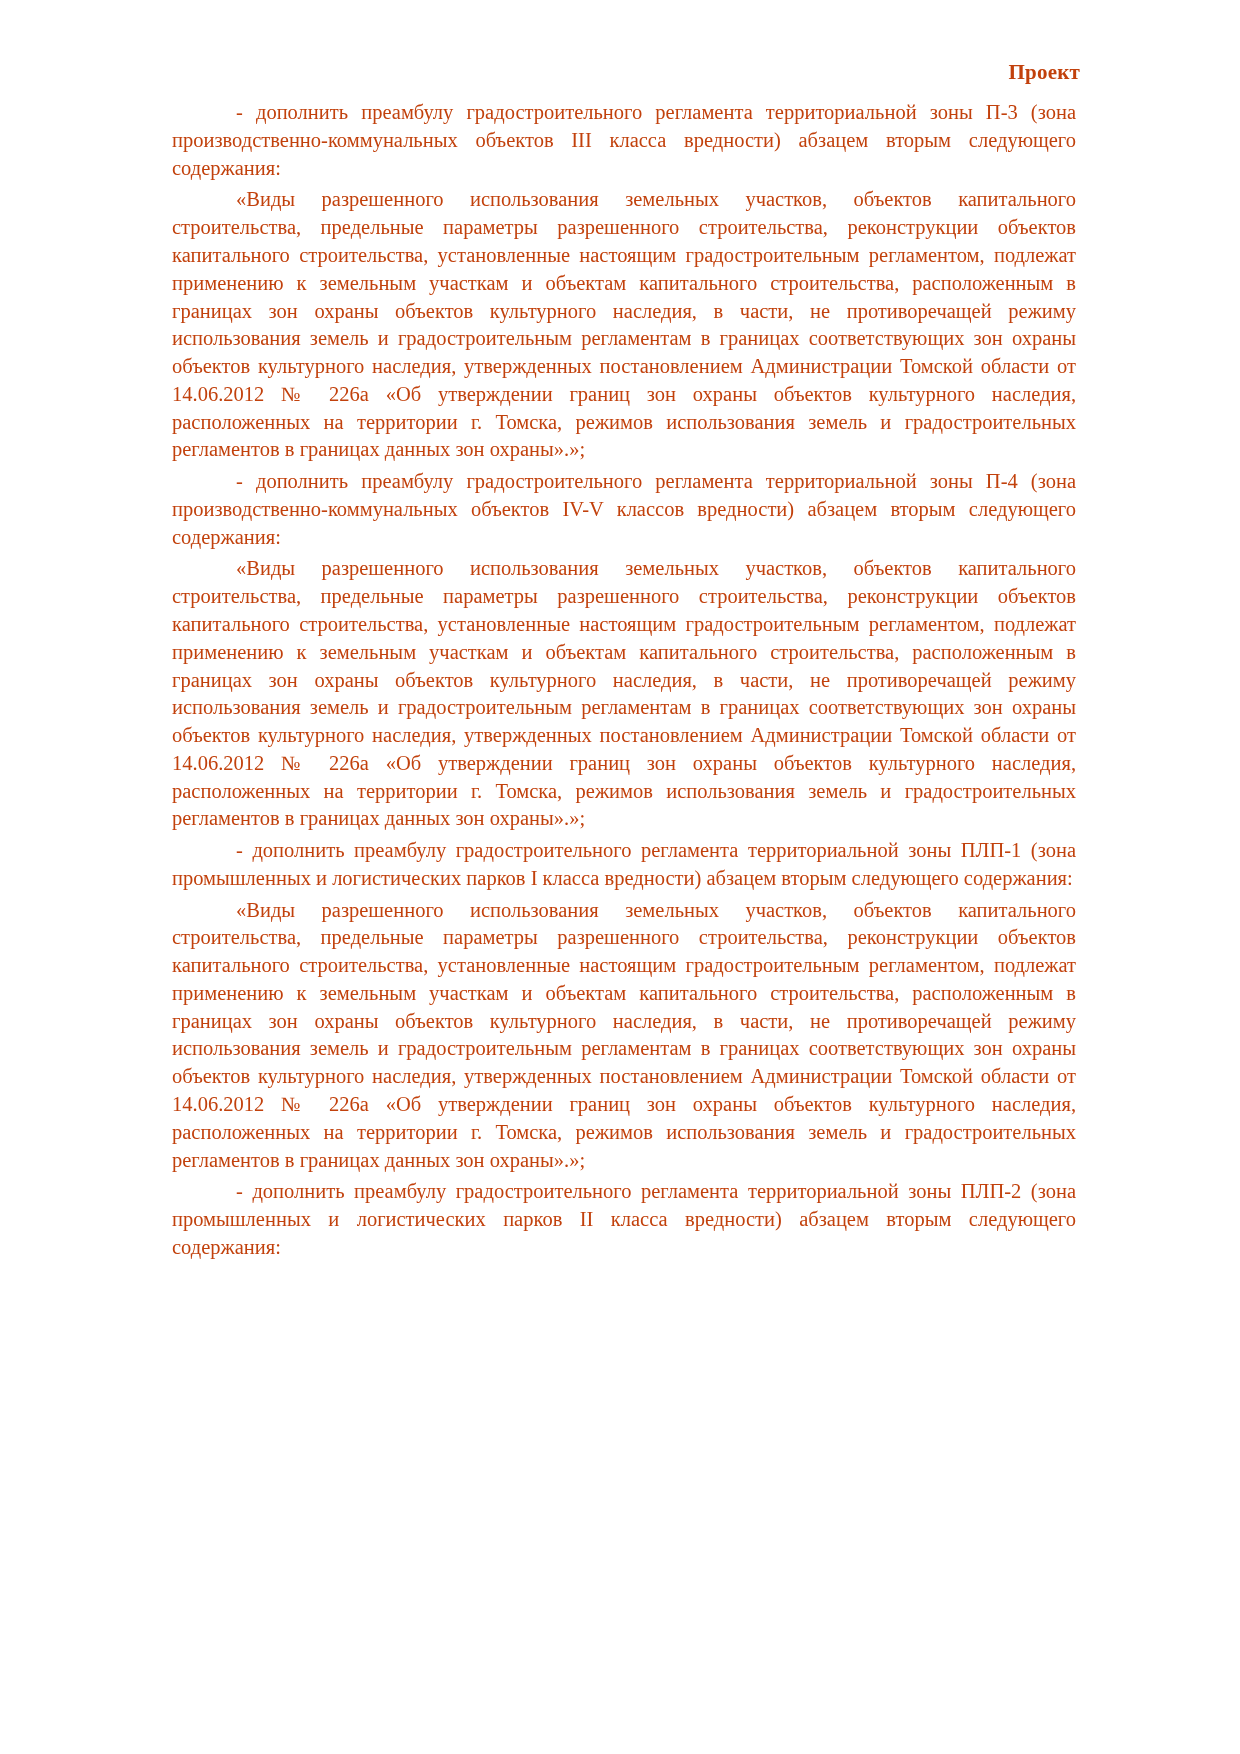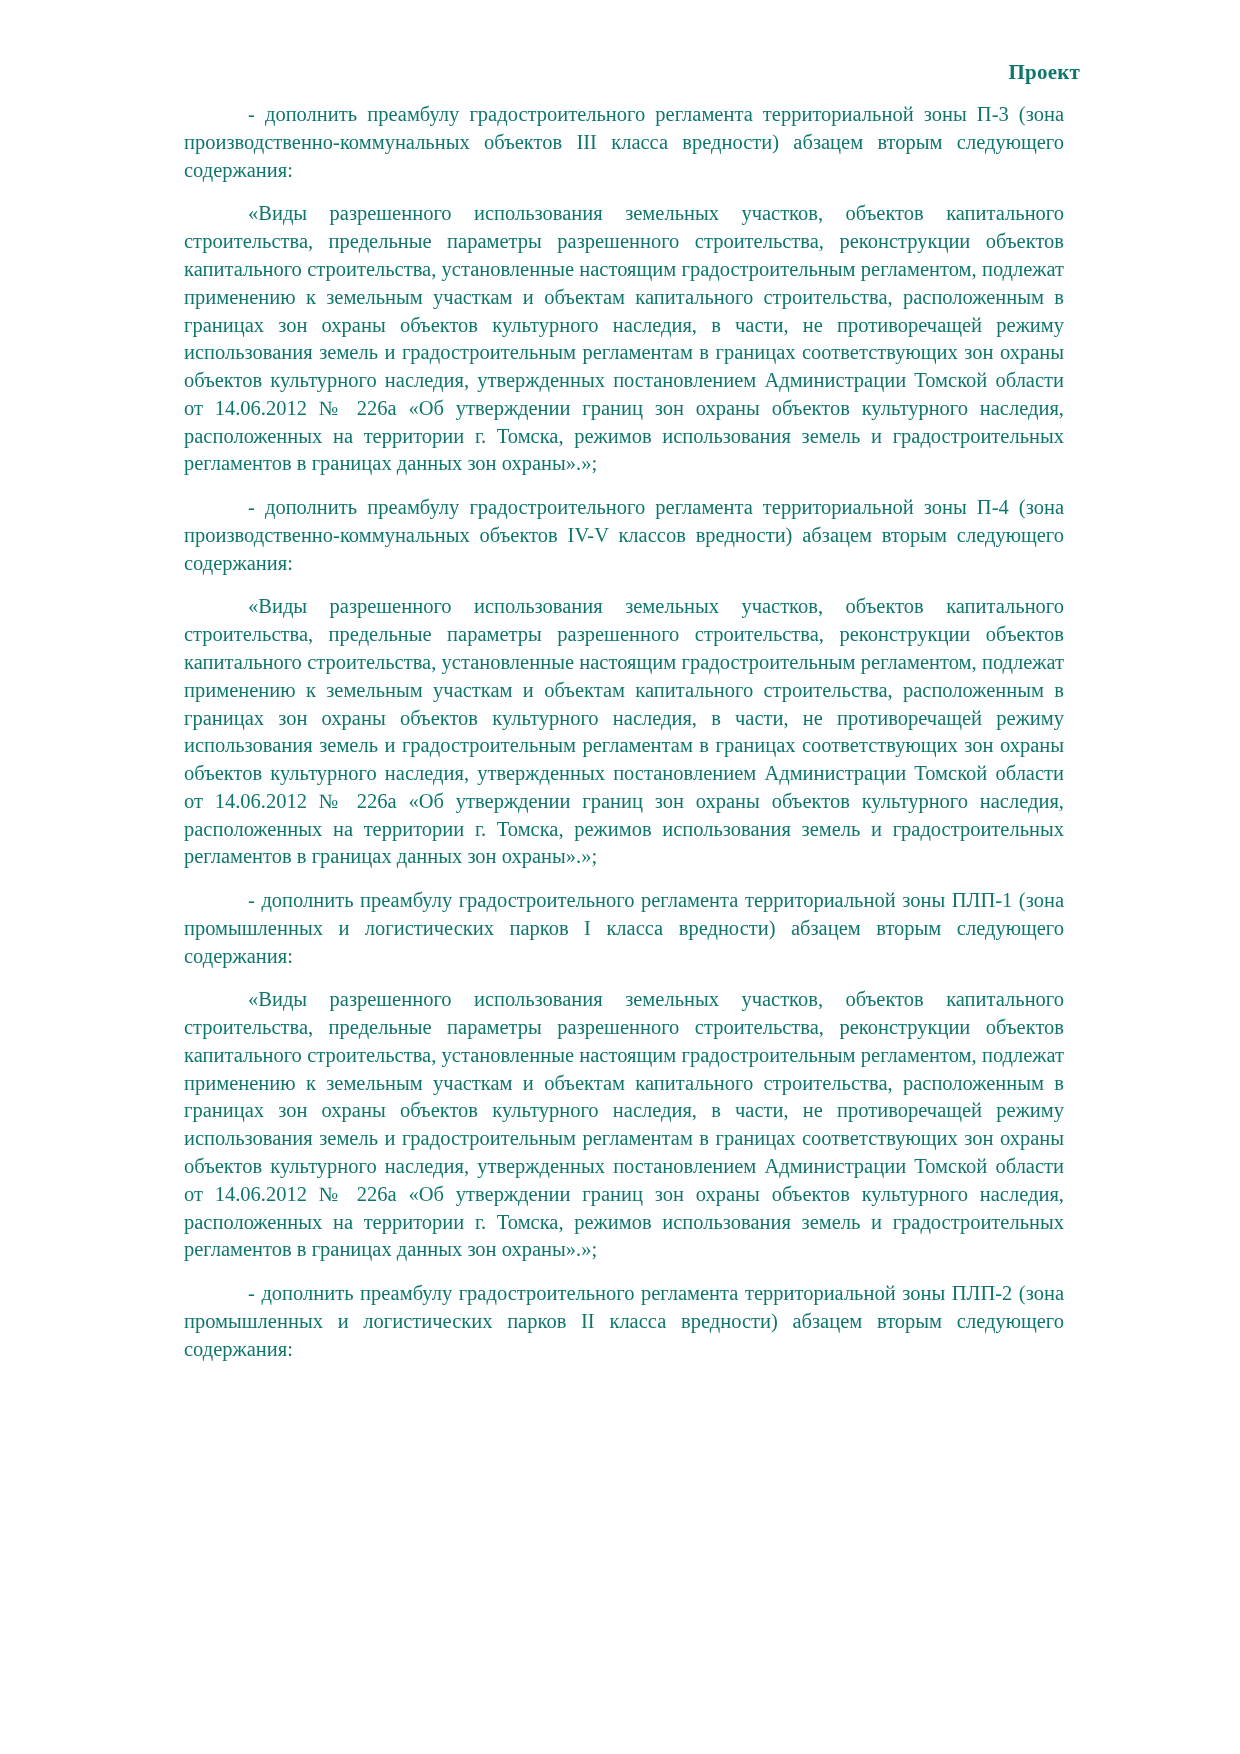--- a/index.html
+++ b/index.html
@@ -6,35 +6,35 @@
     margin: 0;
     padding: 0;
     background: #ffffff;
   }
   .page {
     position: relative;
     width: 1240px;
     height: 1754px;
     background: #ffffff;
     font-family: "Liberation Serif", "DejaVu Serif", serif;
-    color: #0f766e;
+    color: #c2410c;
     box-sizing: border-box;
     padding: 60px 160px 60px 168px;
     overflow: hidden;
   }
   .header-right {
     text-align: right;
     font-weight: bold;
     font-size: 21px;
     line-height: 1.2;
     margin: 0 0 14px 0;
     letter-spacing: 0.2px;
   }
   p.body-par {
-    margin: 16px;
+    margin: 4px;
     text-align: justify;
     text-justify: inter-word;
     font-size: 20.5px;
     line-height: 1.355;
     text-indent: 64px;
     hyphens: none;
   }
   .doc-body {
     width: 100%;
   }

